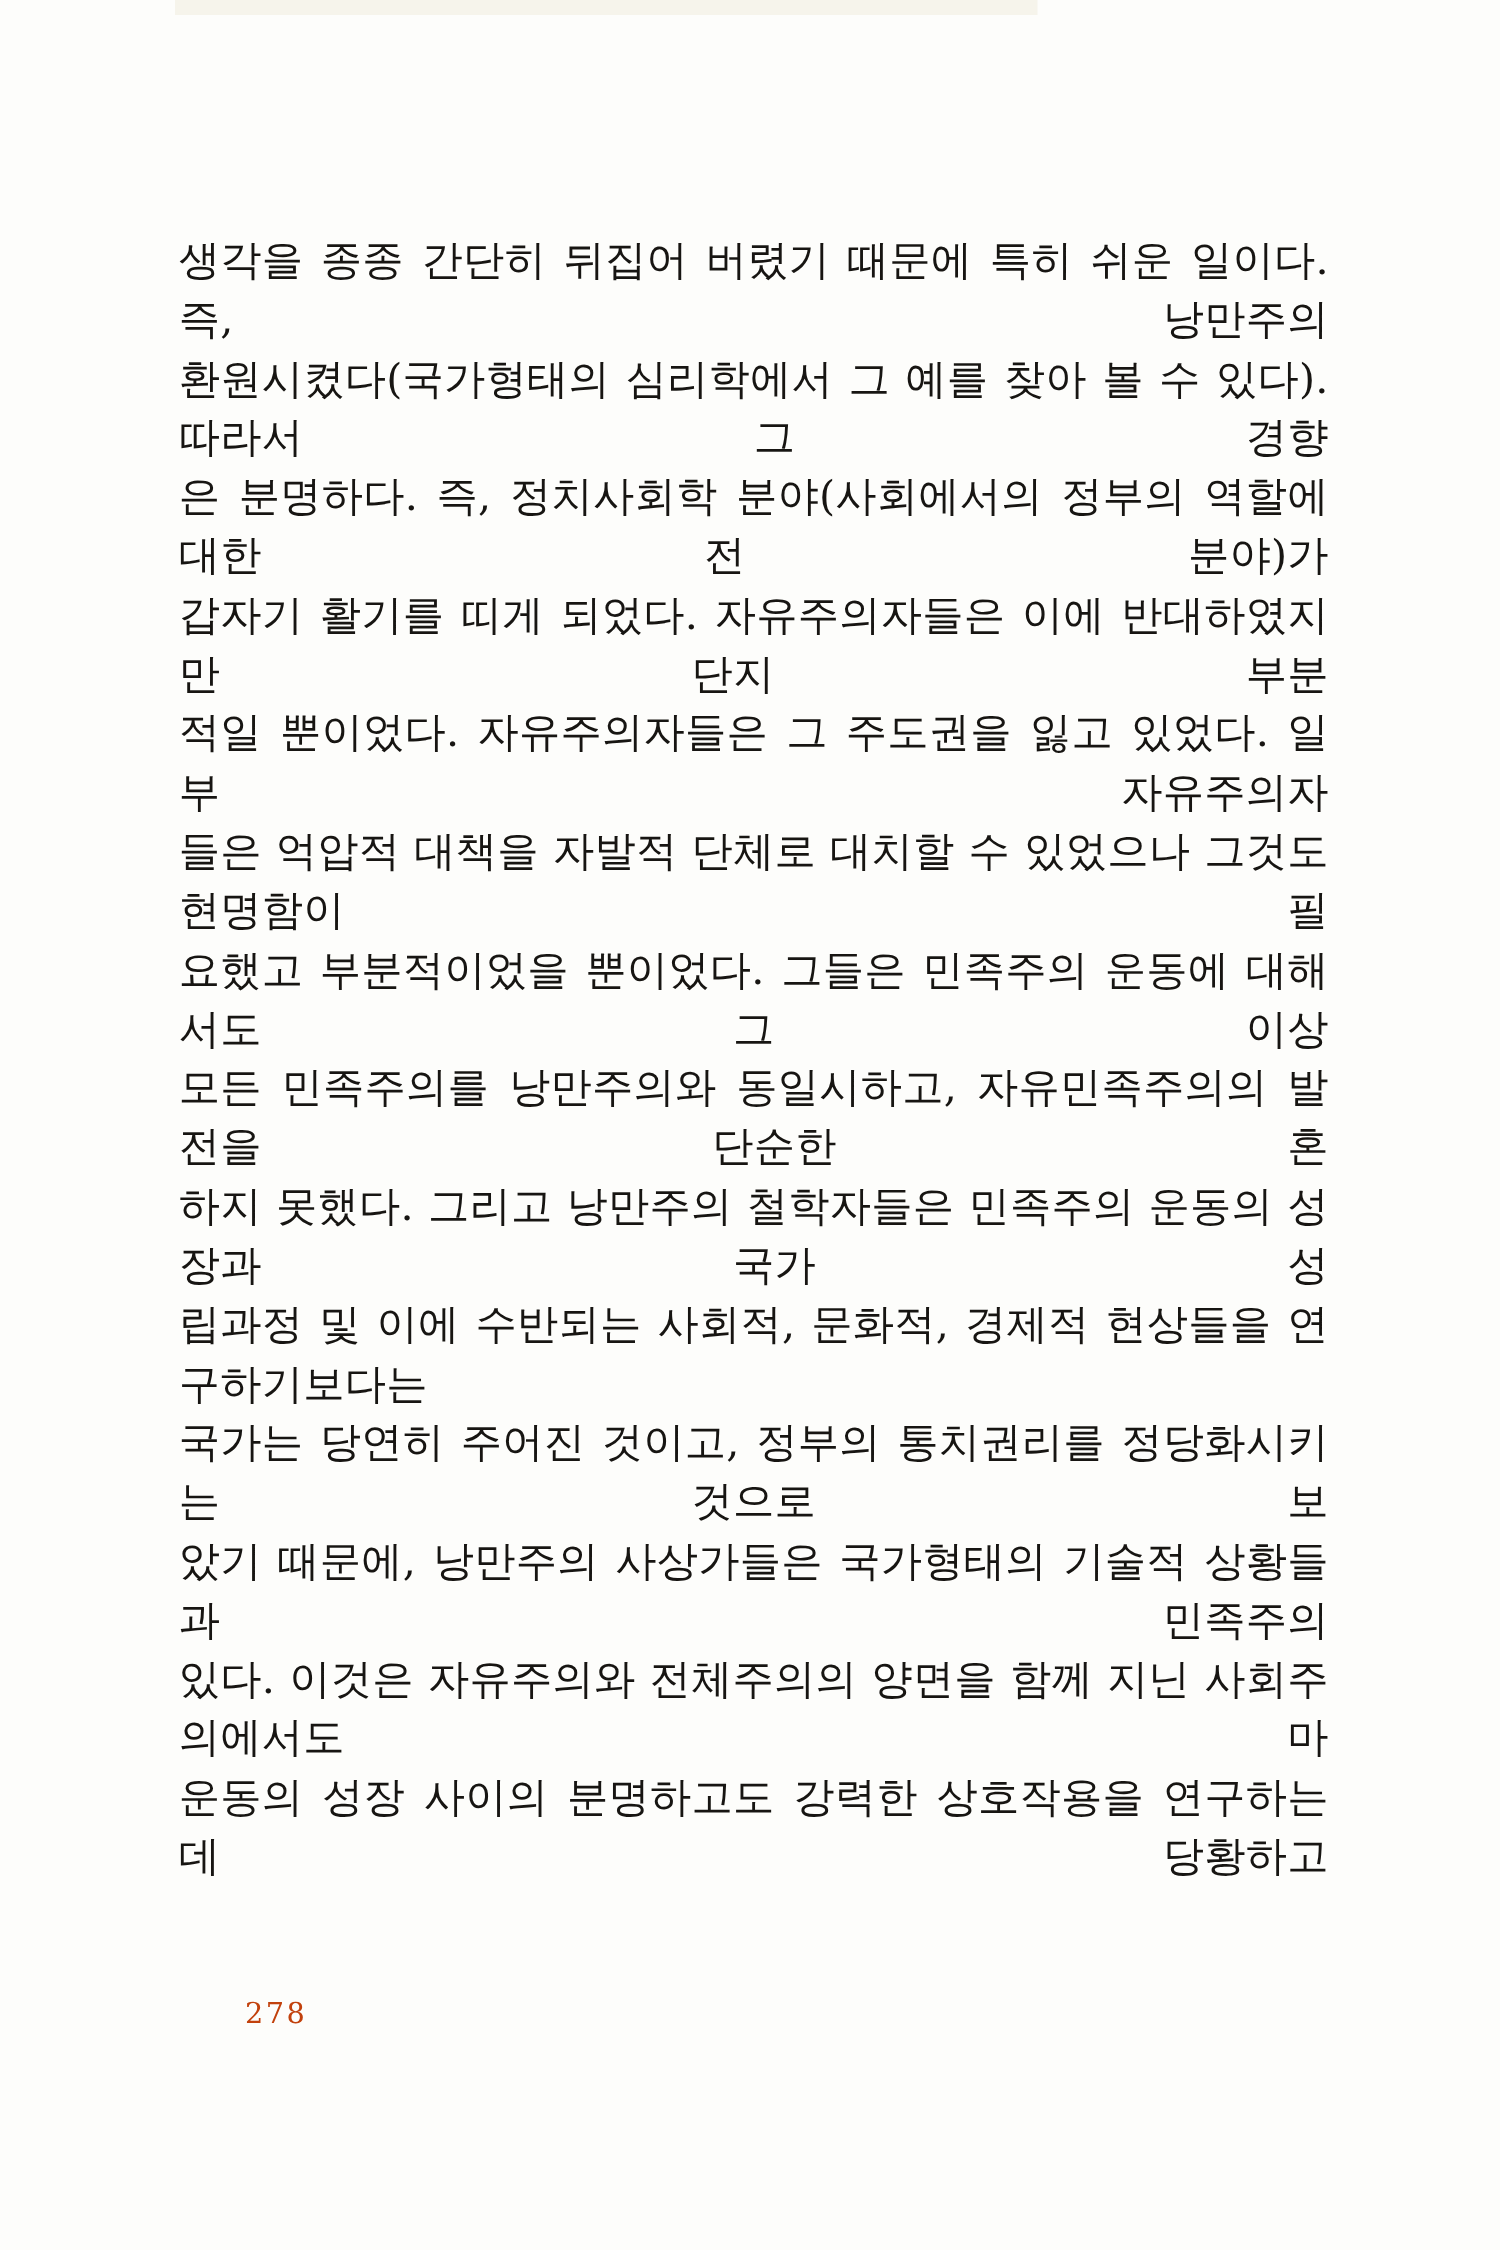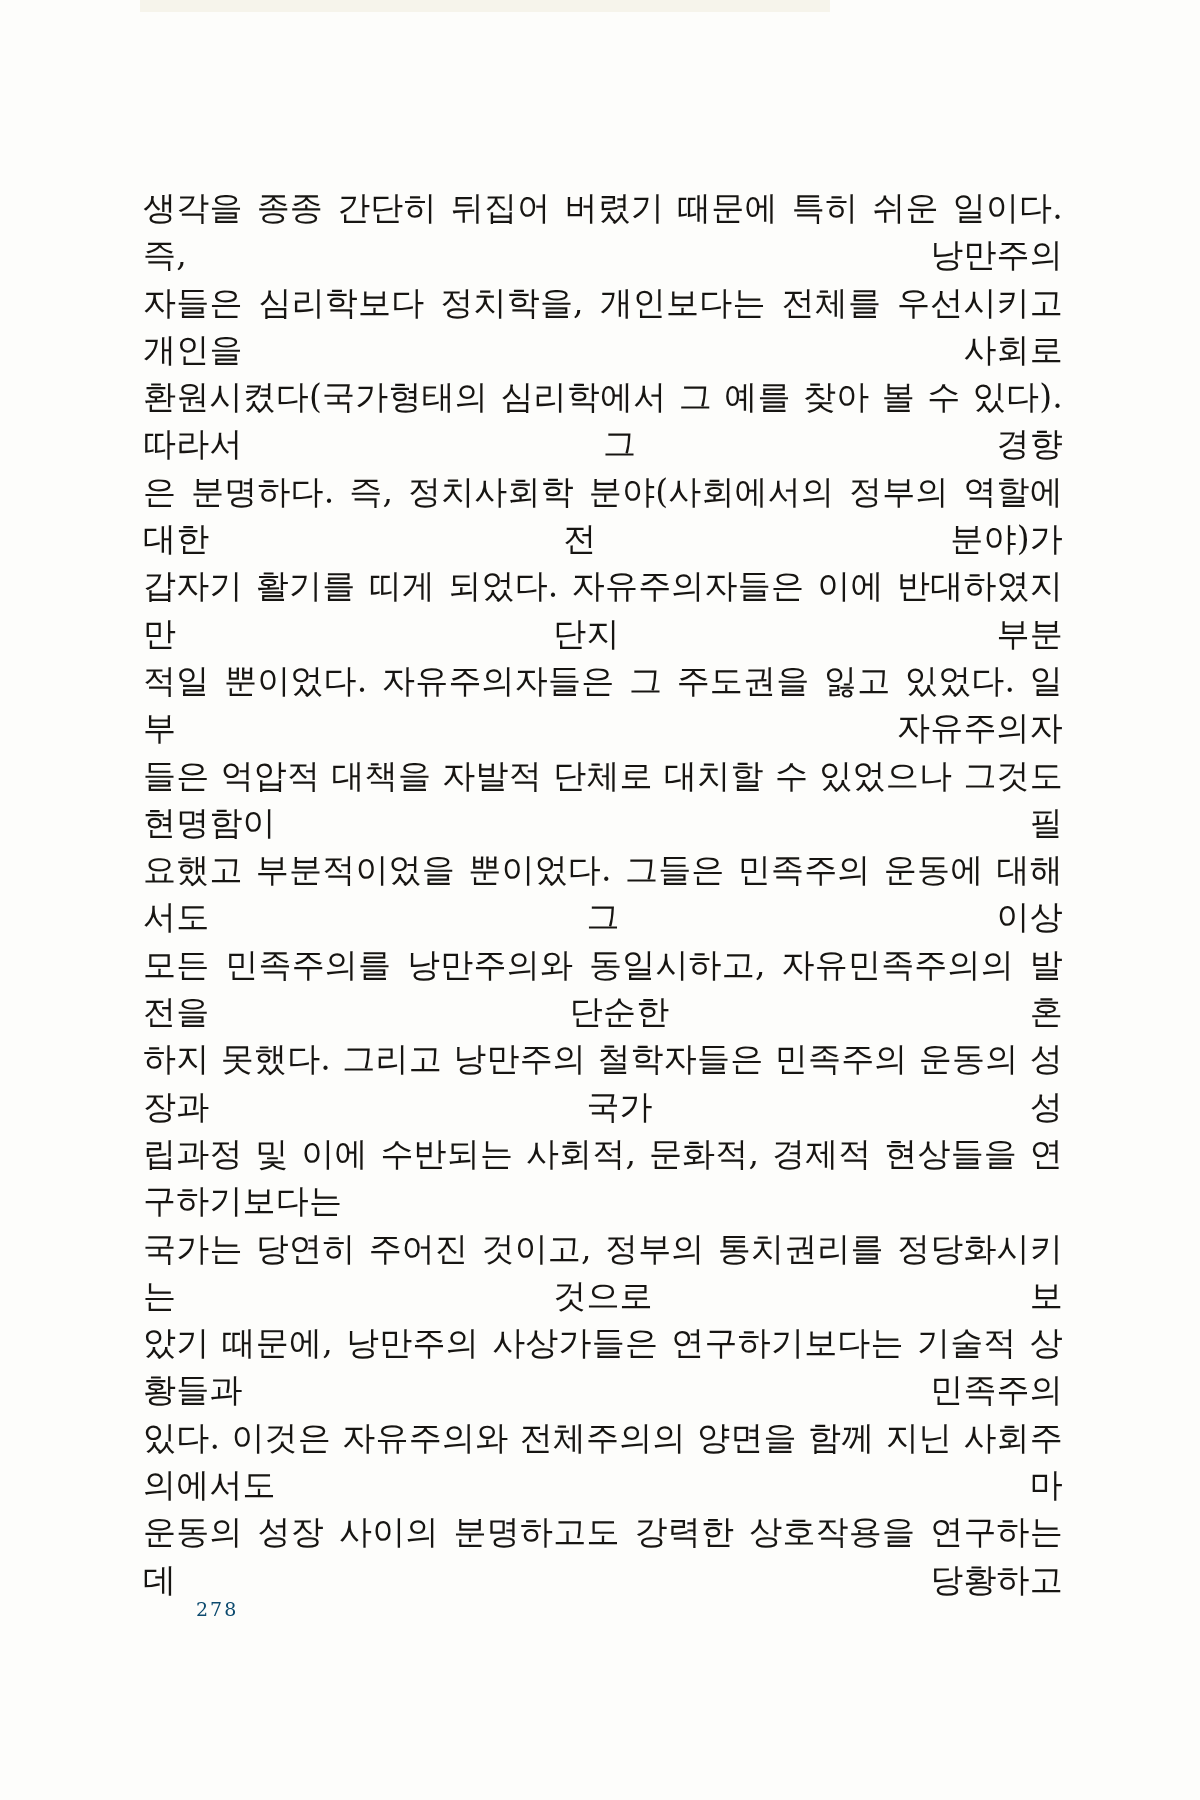--- a/index.html
+++ b/index.html
@@ -37,42 +37,41 @@
     text-align: justify;
     text-align-last: justify;
   }
   .small {
     font-size: 33px;
   }
   .page-number {
     position: absolute;
     left: 196px;
     top: 1598px;
-    font-size: 19px;
-    color: #0c4a6e;
+    font-size: 23px;
+    color: #c2410c;
     letter-spacing: 2px;
   }
 </style>
 </head>
 <body>
 
 <div class="page">
   <div class="scan-band"></div>
   <div class="text-block">
       <div class="line"><span>생각을 종종 간단히 뒤집어 버렸기 때문에 특히 쉬운 일이다. 즉, 낭만주의</span></div>
-      <div class="line"><span>자들은 심리학보다 정치학을, 개인보다는 전체를 우선시키고 개인을 사회로</span></div>
       <div class="line"><span>환원시켰다</span><span class="small">(국가형태의 심리학에서 그 예를 찾아 볼 수 있다)</span><span>. 따라서 그 경향</span></div>
       <div class="line"><span>은 분명하다. 즉, 정치사회학 분야</span><span class="small">(사회에서의 정부의 역할에 대한 전 분야)</span><span>가</span></div>
       <div class="line"><span>갑자기 활기를 띠게 되었다. 자유주의자들은 이에 반대하였지만 단지 부분</span></div>
       <div class="line"><span>적일 뿐이었다. 자유주의자들은 그 주도권을 잃고 있었다. 일부 자유주의자</span></div>
       <div class="line"><span>들은 억압적 대책을 자발적 단체로 대치할 수 있었으나 그것도 현명함이 필</span></div>
       <div class="line"><span>요했고 부분적이었을 뿐이었다. 그들은 민족주의 운동에 대해서도 그 이상</span></div>
       <div class="line"><span>모든 민족주의를 낭만주의와 동일시하고, 자유민족주의의 발전을 단순한 혼</span></div>
       <div class="line"><span>하지 못했다. 그리고 낭만주의 철학자들은 민족주의 운동의 성장과 국가 성</span></div>
       <div class="line"><span>립과정 및 이에 수반되는 사회적, 문화적, 경제적 현상들을 연구하기보다는</span></div>
       <div class="line"><span>국가는 당연히 주어진 것이고, 정부의 통치권리를 정당화시키는 것으로 보</span></div>
-      <div class="line"><span>았기 때문에, 낭만주의 사상가들은 연구하기보다는 기술적 상황들과 민족주의</span></div>
+      <div class="line"><span>았기 때문에, 낭만주의 사상가들은 국가형태의 기술적 상황들과 민족주의</span></div>
       <div class="line"><span>있다. 이것은 자유주의와 전체주의의 양면을 함께 지닌 사회주의에서도 마</span></div>
       <div class="line"><span>운동의 성장 사이의 분명하고도 강력한 상호작용을 연구하는 데 당황하고</span></div>
       <div class="line"></div>
     </div>
   <div class="page-number">278</div>
 </div>
 
 </body></html>

